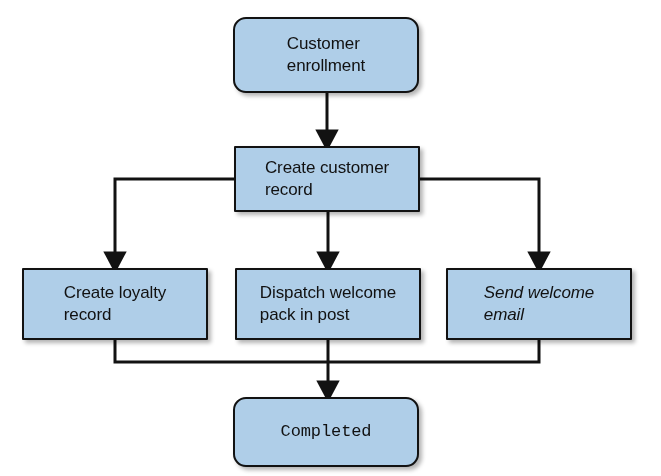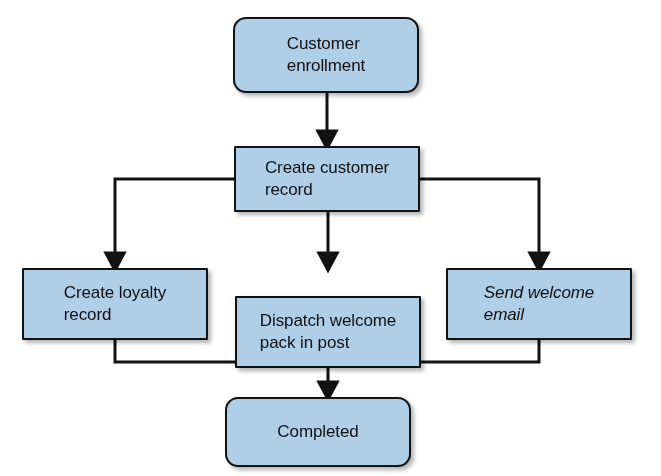--- a/index.html
+++ b/index.html
@@ -90,27 +90,27 @@
   <div class="node rect" style="left:234px; top:146px; width:186px; height:66px;">
     <span class="label">Create customer
 record</span>
   </div>
 
   <div class="node rect" style="left:22px; top:268px; width:186px; height:72px;">
     <span class="label">Create loyalty
 record</span>
   </div>
 
-  <div class="node rect" style="left:235px; top:268px; width:186px; height:72px;margin-top:28px;">
+  <div class="node rect" style="left:235px; top:268px; width:186px; height:72px;">
     <span class="label">Dispatch welcome
 pack in post</span>
   </div>
 
   <div class="node rect" style="left:446px; top:268px; width:186px; height:72px;font-style:italic;">
     <span class="label">Send welcome
 email</span>
   </div>
 
-  <div class="node rounded" style="left:225px; top:397px; width:186px; height:70px;">
+  <div class="node rounded" style="left:233px; top:397px; width:186px; height:70px;font-family:Liberation Mono, monospace;">
     <span class="label">Completed</span>
   </div>
 
 </div>
 
 </body></html>

